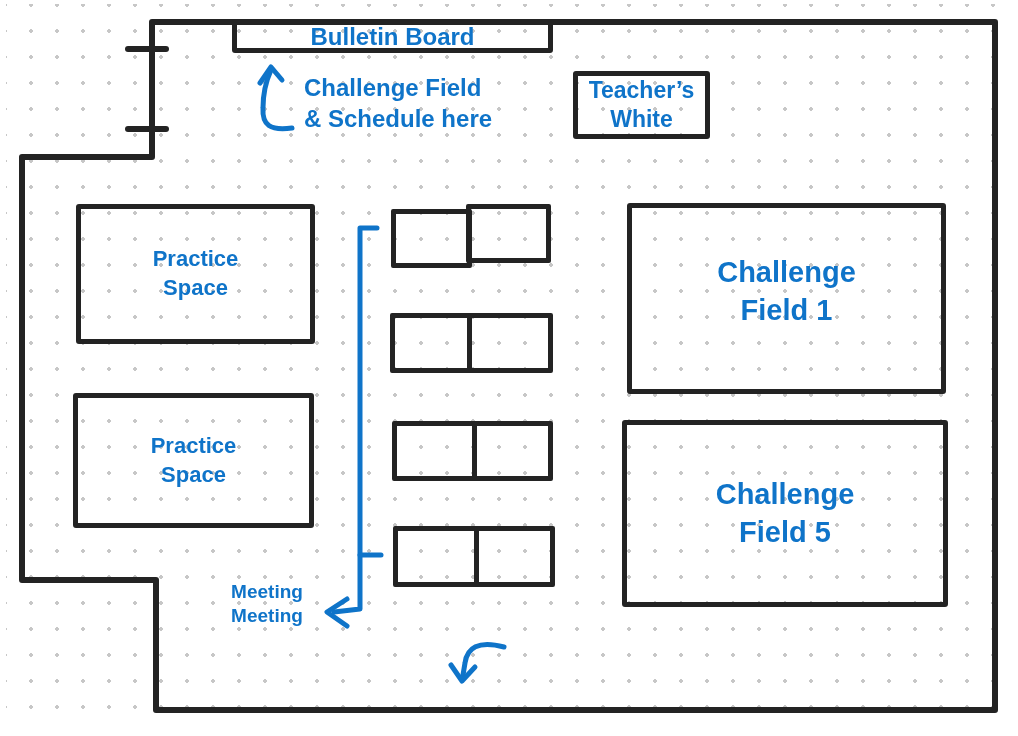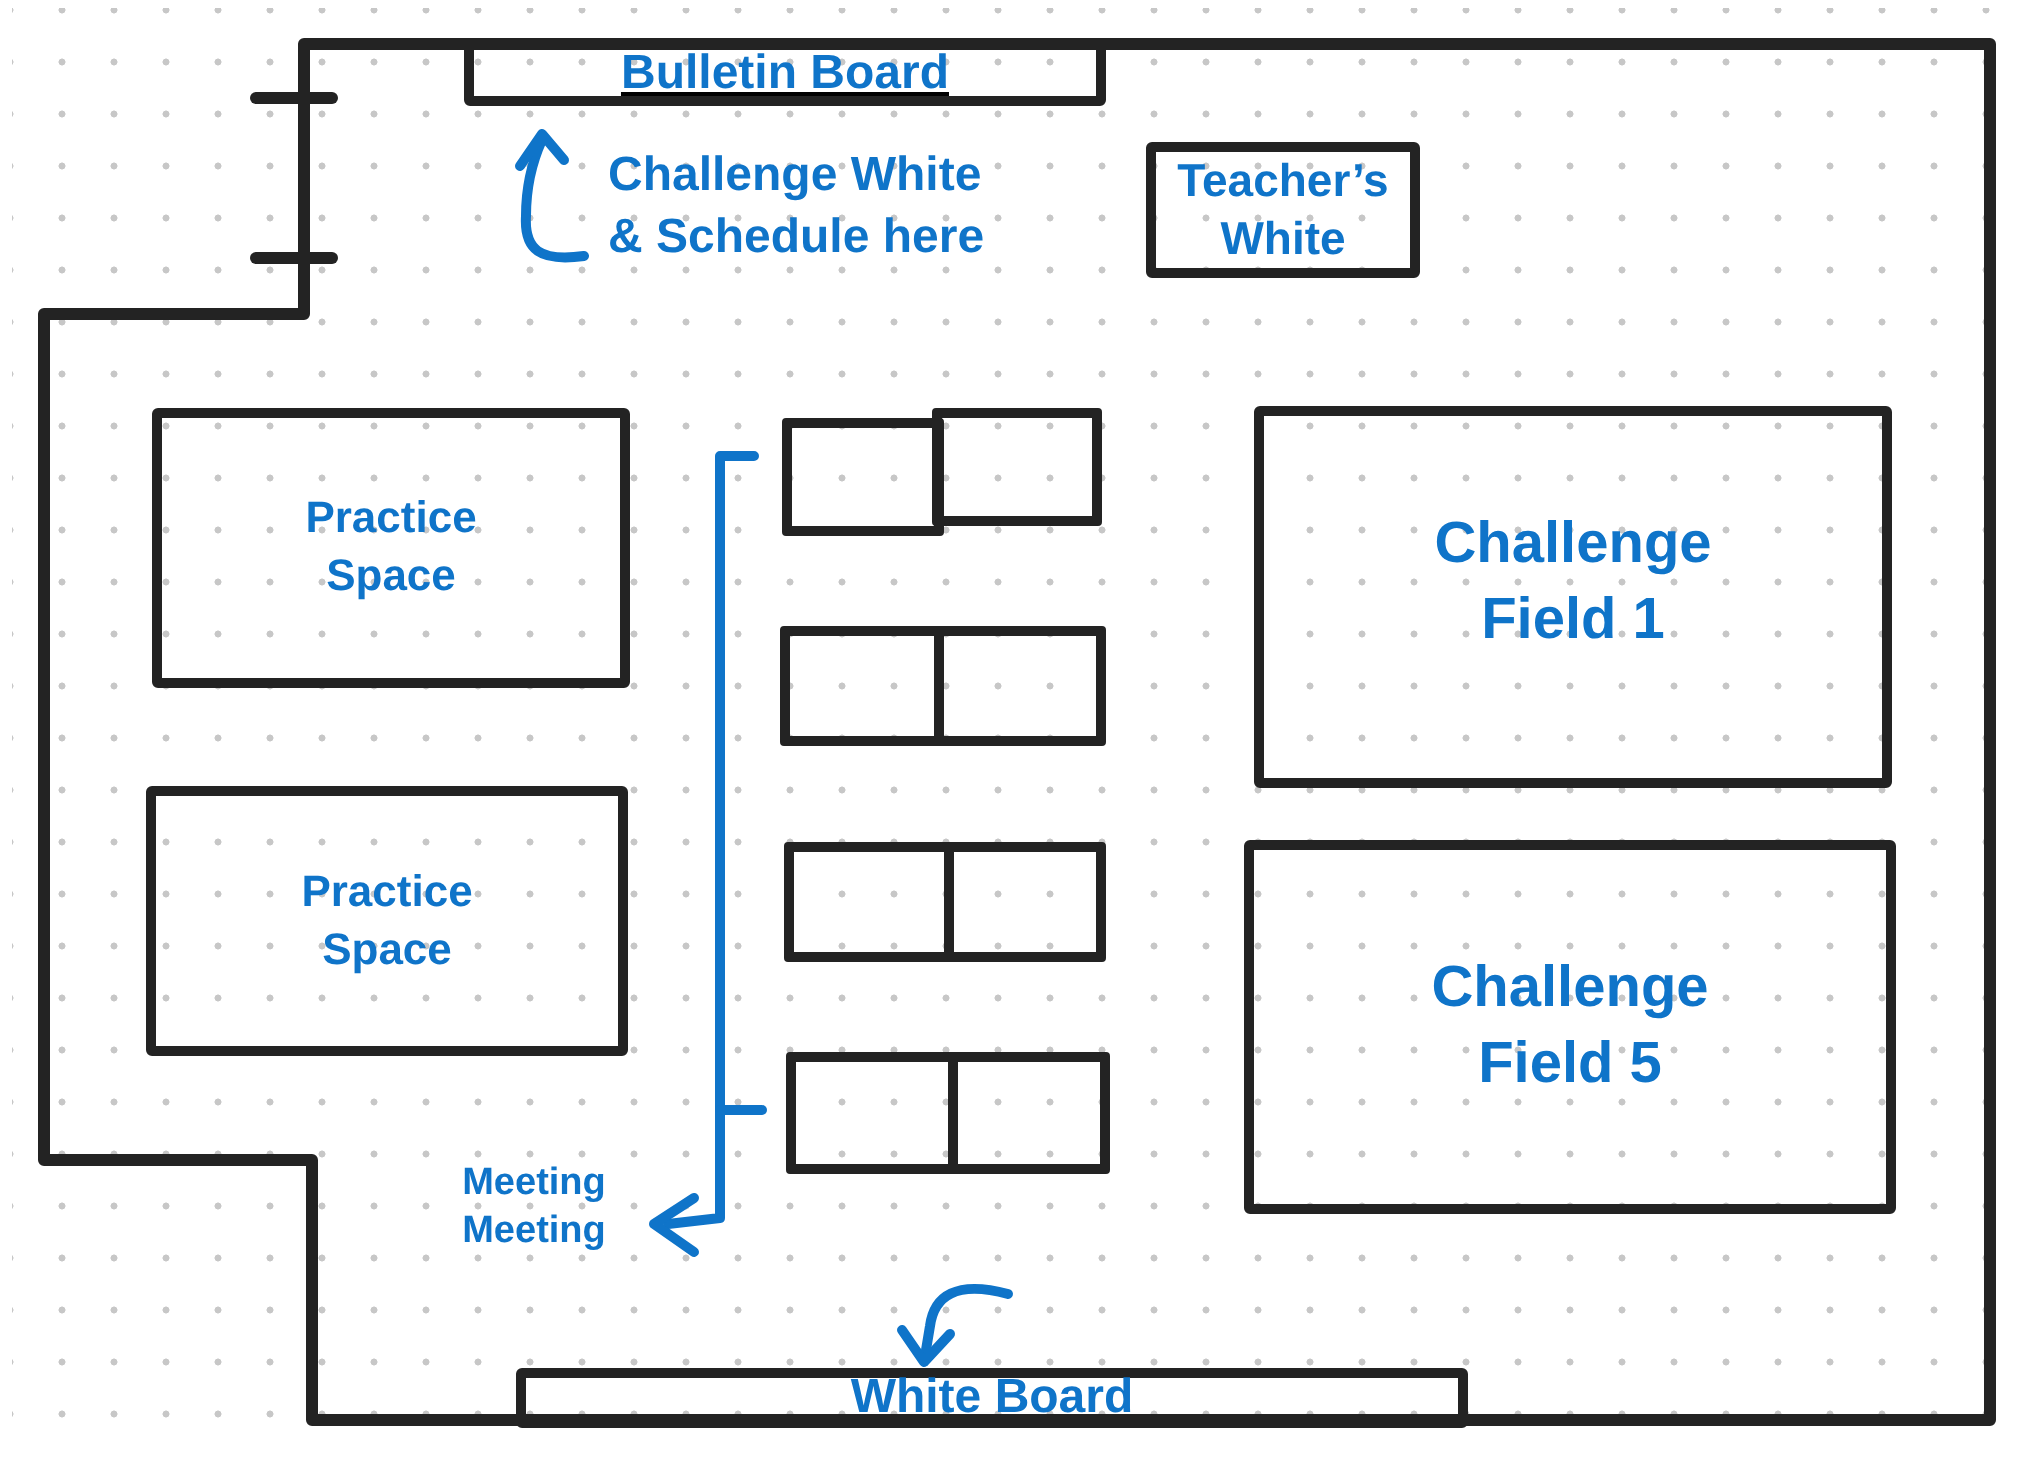--- a/index.html
+++ b/index.html
@@ -66,21 +66,21 @@
     pointer-events:none;
   }
 </style>
 </head>
 <body>
 
 <div class="canvas">
 
   <div class="dots"></div>
 
-  <div class="box" style="left:232px;top:20px;width:321px;height:33px;text-decoration:underline;">
+  <div class="box" style="left:232px;top:20px;width:321px;height:33px;">
     <span class="lbl biglbl">Bulletin Board</span>
   </div>
 
   <div class="box" style="left:573px;top:71px;width:137px;height:68px;">
     <span class="lbl tdesklbl">Teacher’s</span>
     <span class="lbl tdesklbl">White</span>
   </div>
 
   <div class="box" style="left:76px;top:204px;width:239px;height:140px;">
     <span class="lbl boxlbl">Practice</span>
@@ -108,26 +108,23 @@
   </div>
 
   <div class="table" style="left:392px;top:421px;width:161px;height:60px;">
     <div class="divider" style="left:75px;"></div>
   </div>
 
   <div class="table" style="left:393px;top:526px;width:162px;height:61px;">
     <div class="divider" style="left:76px;"></div>
   </div>
 
-  <div class="box" style="left:258px;top:684px;width:476px;height:30px;">
-    <span class="lbl biglbl">White Board</span>
-  </div>
 
   <div class="note" style="left:304px;top:72px;">
-    <div>Challenge White</div>
+    <div>Challenge Field</div>
     <div>&amp; Schedule here</div>
   </div>
 
   <div class="note meetnote" style="left:192px;top:580px;width:150px;">
     <div>Meeting</div>
     <div>Meeting</div>
   </div>
 
 
   <svg class="lines" width="1018" height="736" viewBox="0 0 1018 736">

